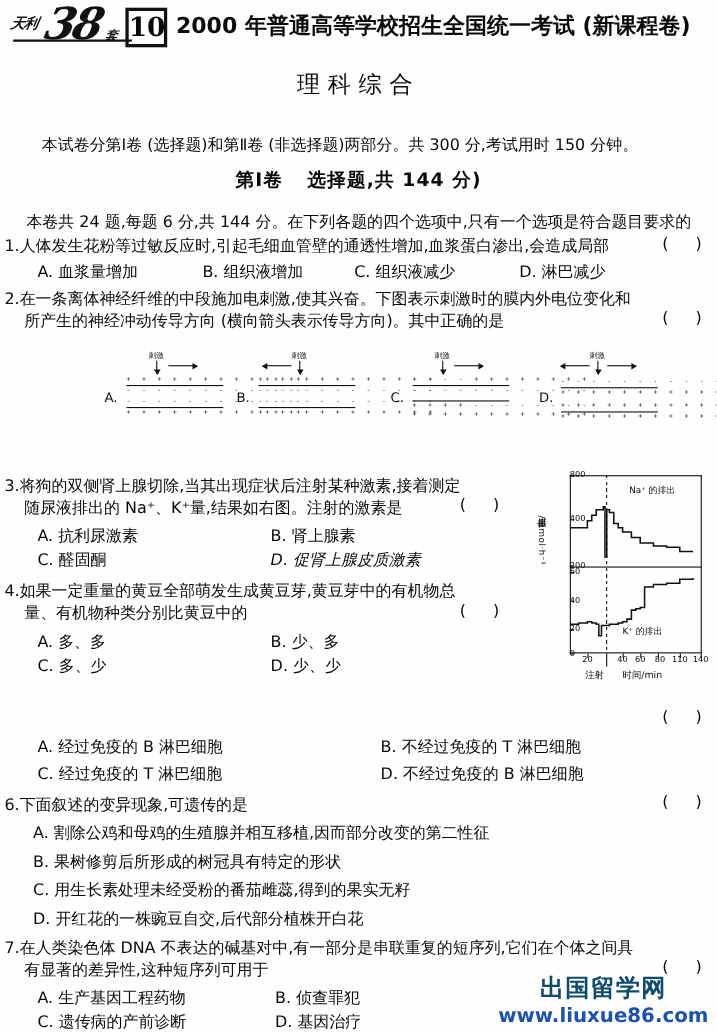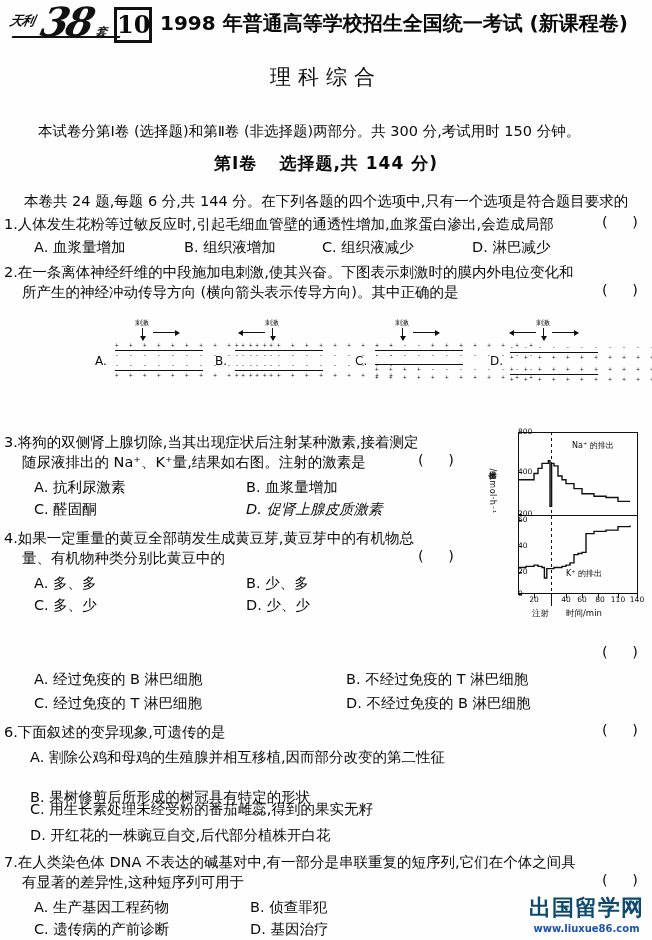--- a/index.html
+++ b/index.html
@@ -307,41 +307,41 @@
     text-align: center;
   }
   .wm-cn {
     font-size: 22px;
     font-weight: bold;
     color: #0c4a6e;
     letter-spacing: 1px;
     font-family: "DejaVu Sans", sans-serif;
   }
   .wm-url {
-    font-size: 10px;
+    font-size: 18px;
     color: #1b52b0;
     font-weight: bold;
     letter-spacing: 0px;
     font-family: "DejaVu Sans", sans-serif;
   }
 </style>
 </head>
 <body>
 
 <div class="page">
 
   <div class="header">
     <div class="logo">
       <span class="logo-cn">天利</span>
       <span class="logo-num">38</span>
       <span class="logo-tail">套</span>
       <span class="logo-rule"></span>
     </div>
     <div class="badge">10</div>
-    <div class="head-title">1998 年普通高等学校招生全国统一考试 (新课程卷)</div>
+    <div class="head-title">2000 年普通高等学校招生全国统一考试 (新课程卷)</div>
   </div>
 
   <div class="subject">理科综合</div>
 
   <div class="notice">本试卷分第Ⅰ卷 (选择题)和第Ⅱ卷 (非选择题)两部分。共 300 分,考试用时 150 分钟。</div>
 
   <div class="part-title">
     <span>第Ⅰ卷</span><span class="sp"></span><span>选择题,共 144 分)</span>
   </div>
 
@@ -446,21 +446,21 @@
     <div class="qline">
       <span class="qnum">3.</span><span>将狗的双侧肾上腺切除,当其出现症状后注射某种激素,接着测定</span>
     </div>
     <div class="qline" style="padding-left:18px;">
       <span>随尿液排出的 Na⁺、K⁺量,结果如右图。注射的激素是</span>
     </div>
   </div>
   <div class="paren" style="top:452px; left:418px;">( )</div>
   <div class="opts" style="top:478px; left:34px;">
     <span class="opt" style="left:0px; top:0px;">A. 抗利尿激素</span>
-    <span class="opt" style="left:212px; top:0px;">B. 血浆量增加</span>
+    <span class="opt" style="left:212px; top:0px;">B. 肾上腺素</span>
     <span class="opt" style="left:0px; top:22px;">C. 醛固酮</span>
     <span class="opt" style="left:212px; top:22px;font-style:italic;">D. 促肾上腺皮质激素</span>
   </div>
 
   <div class="chart-box">
     <div class="panel-top"></div>
     <div class="panel-bot"></div>
     <div class="chart-frame"></div>
     <div class="inject-line"></div>
     <div class="inject-tick"></div>
@@ -533,21 +533,21 @@
   </div>
 
   <div class="q" style="top:722px; left:4px;">
     <div class="qline">
       <span class="qnum">6.</span><span>下面叙述的变异现象,可遗传的是</span>
     </div>
   </div>
   <div class="paren" style="top:722px; left:602px;">( )</div>
   <div class="opts" style="top:748px; left:30px;">
     <span class="opt" style="left:0px; top:0px;">A. 割除公鸡和母鸡的生殖腺并相互移植,因而部分改变的第二性征</span>
-    <span class="opt" style="left:0px; top:40px;">B. 果树修剪后所形成的树冠具有特定的形状</span>
+    <span class="opt" style="left:0px; top:26px;">B. 果树修剪后所形成的树冠具有特定的形状</span>
     <span class="opt" style="left:0px; top:52px;">C. 用生长素处理未经受粉的番茄雌蕊,得到的果实无籽</span>
     <span class="opt" style="left:0px; top:78px;">D. 开红花的一株豌豆自交,后代部分植株开白花</span>
   </div>
 
   <div class="q" style="top:852px; left:4px;">
     <div class="qline">
       <span class="qnum">7.</span><span>在人类染色体 DNA 不表达的碱基对中,有一部分是串联重复的短序列,它们在个体之间具</span>
     </div>
     <div class="qline" style="padding-left:18px;">
       <span>有显著的差异性,这种短序列可用于</span>

